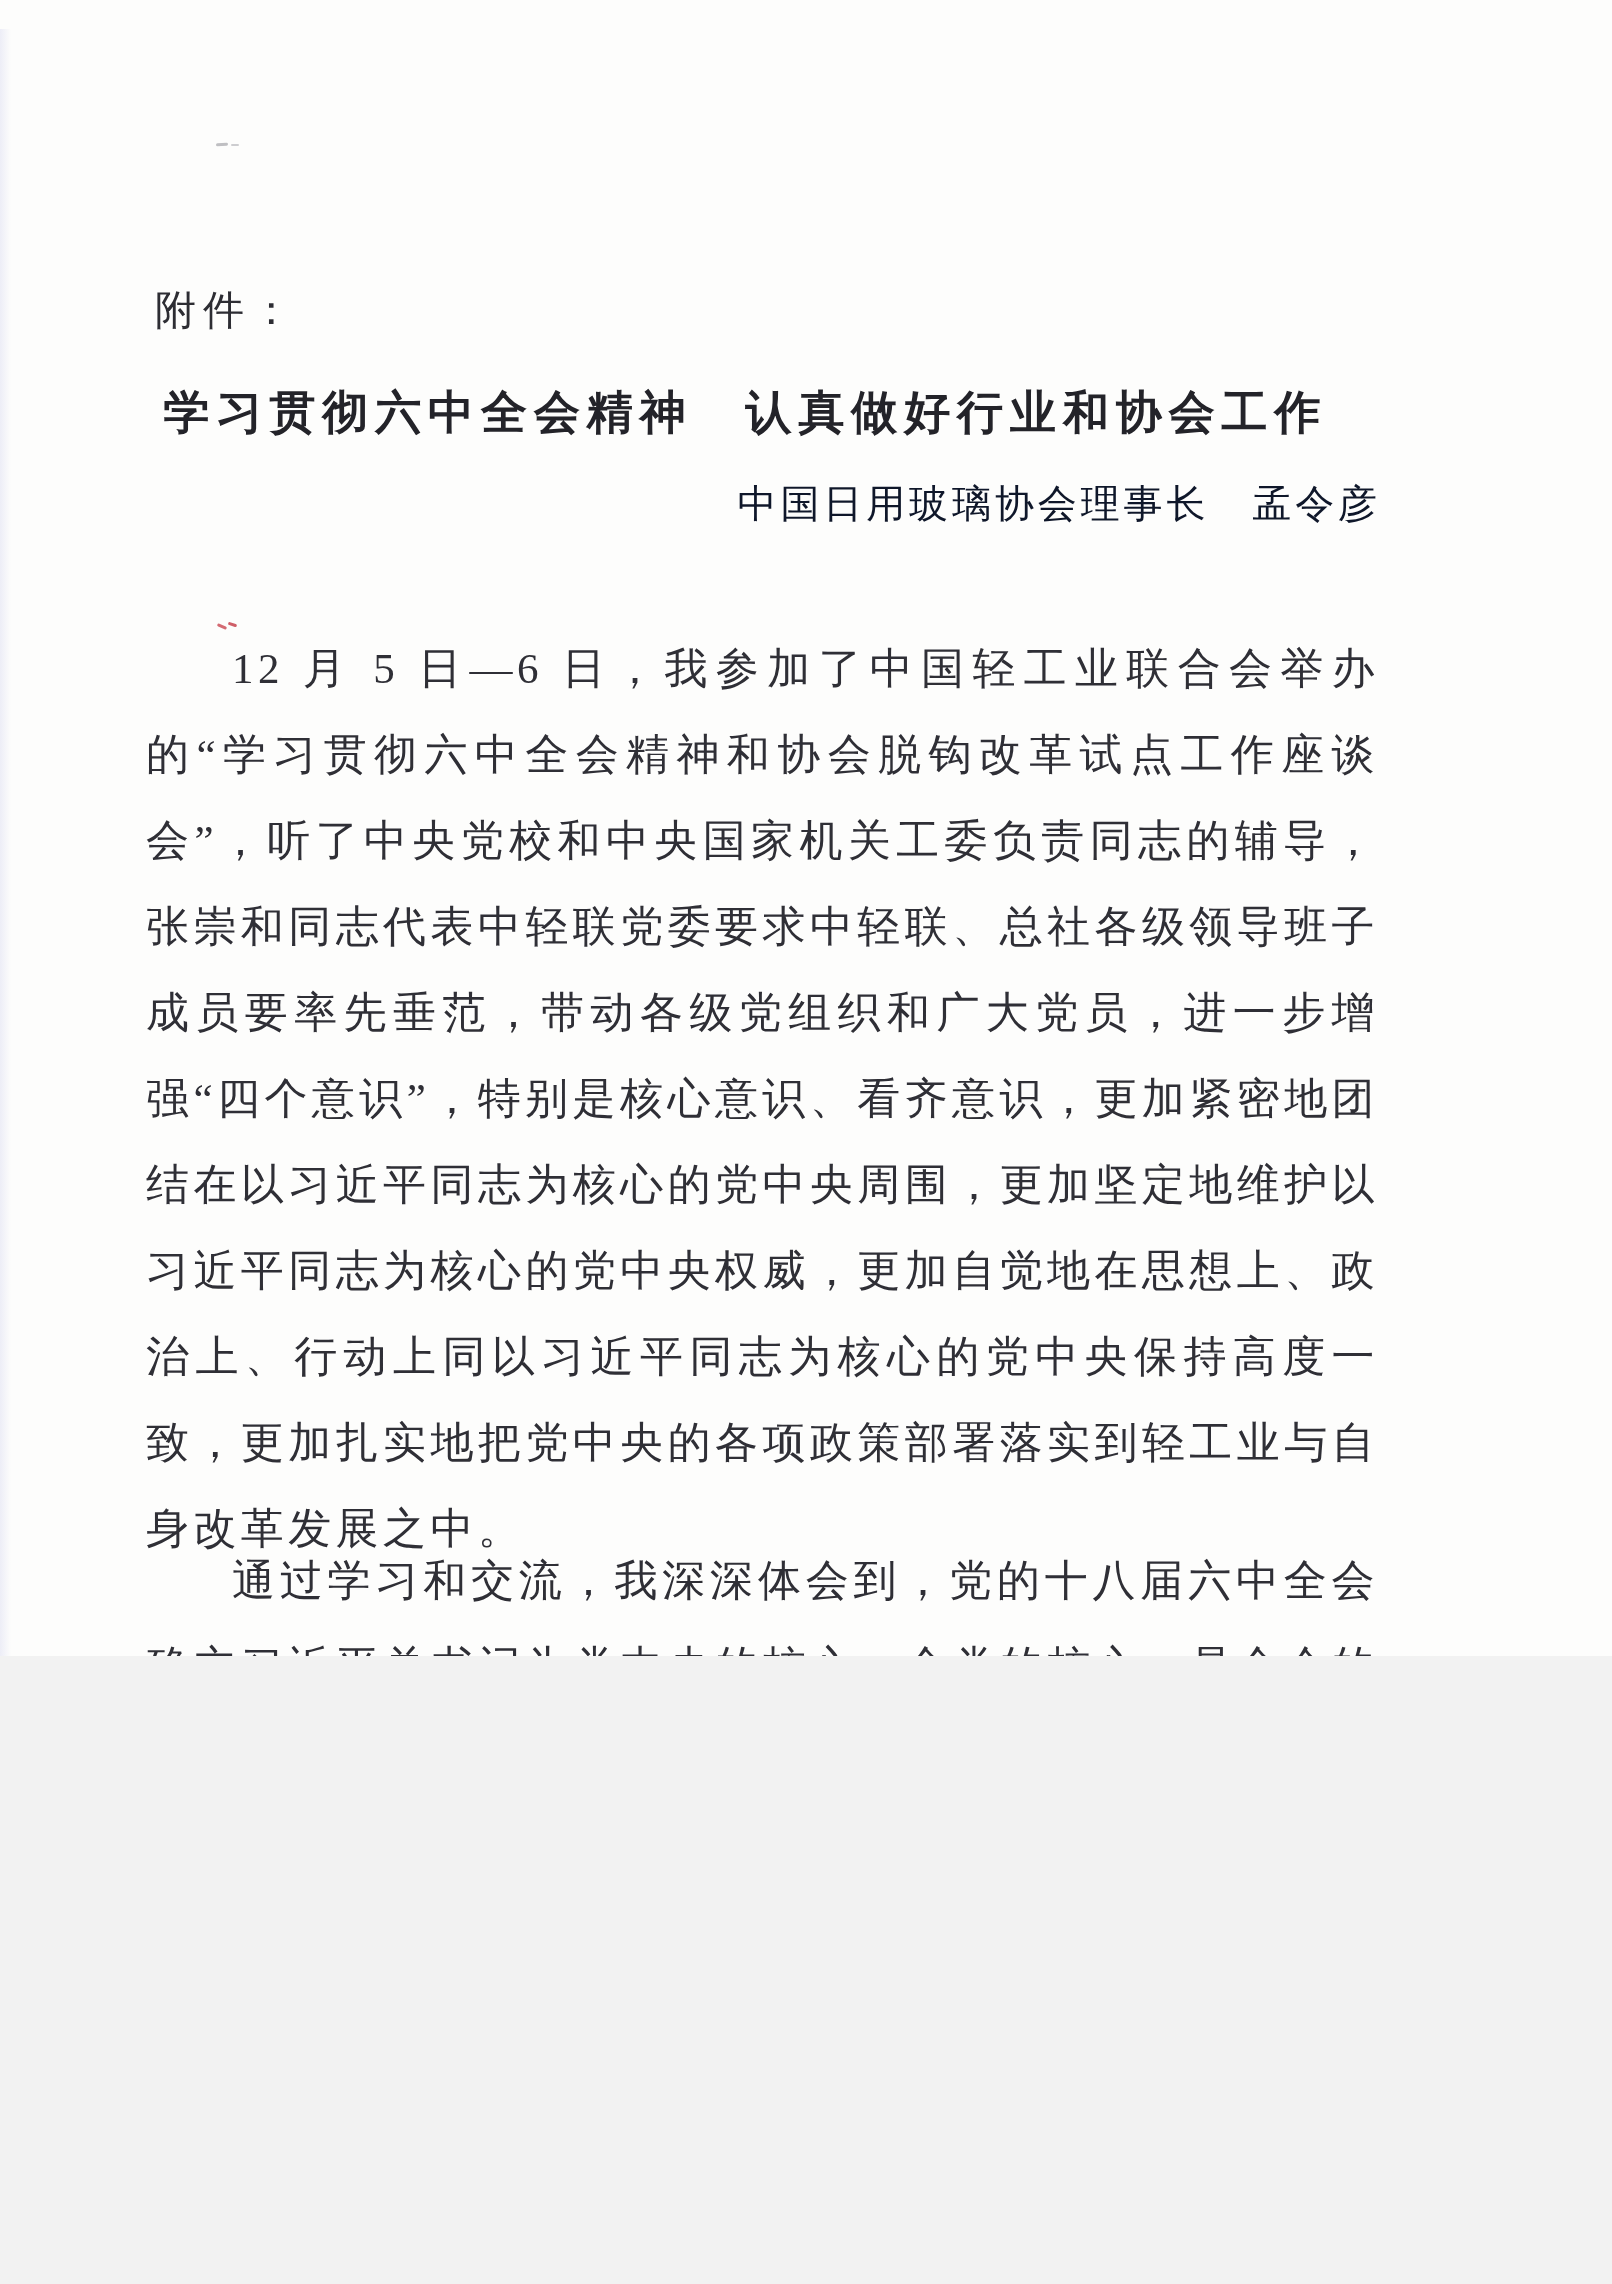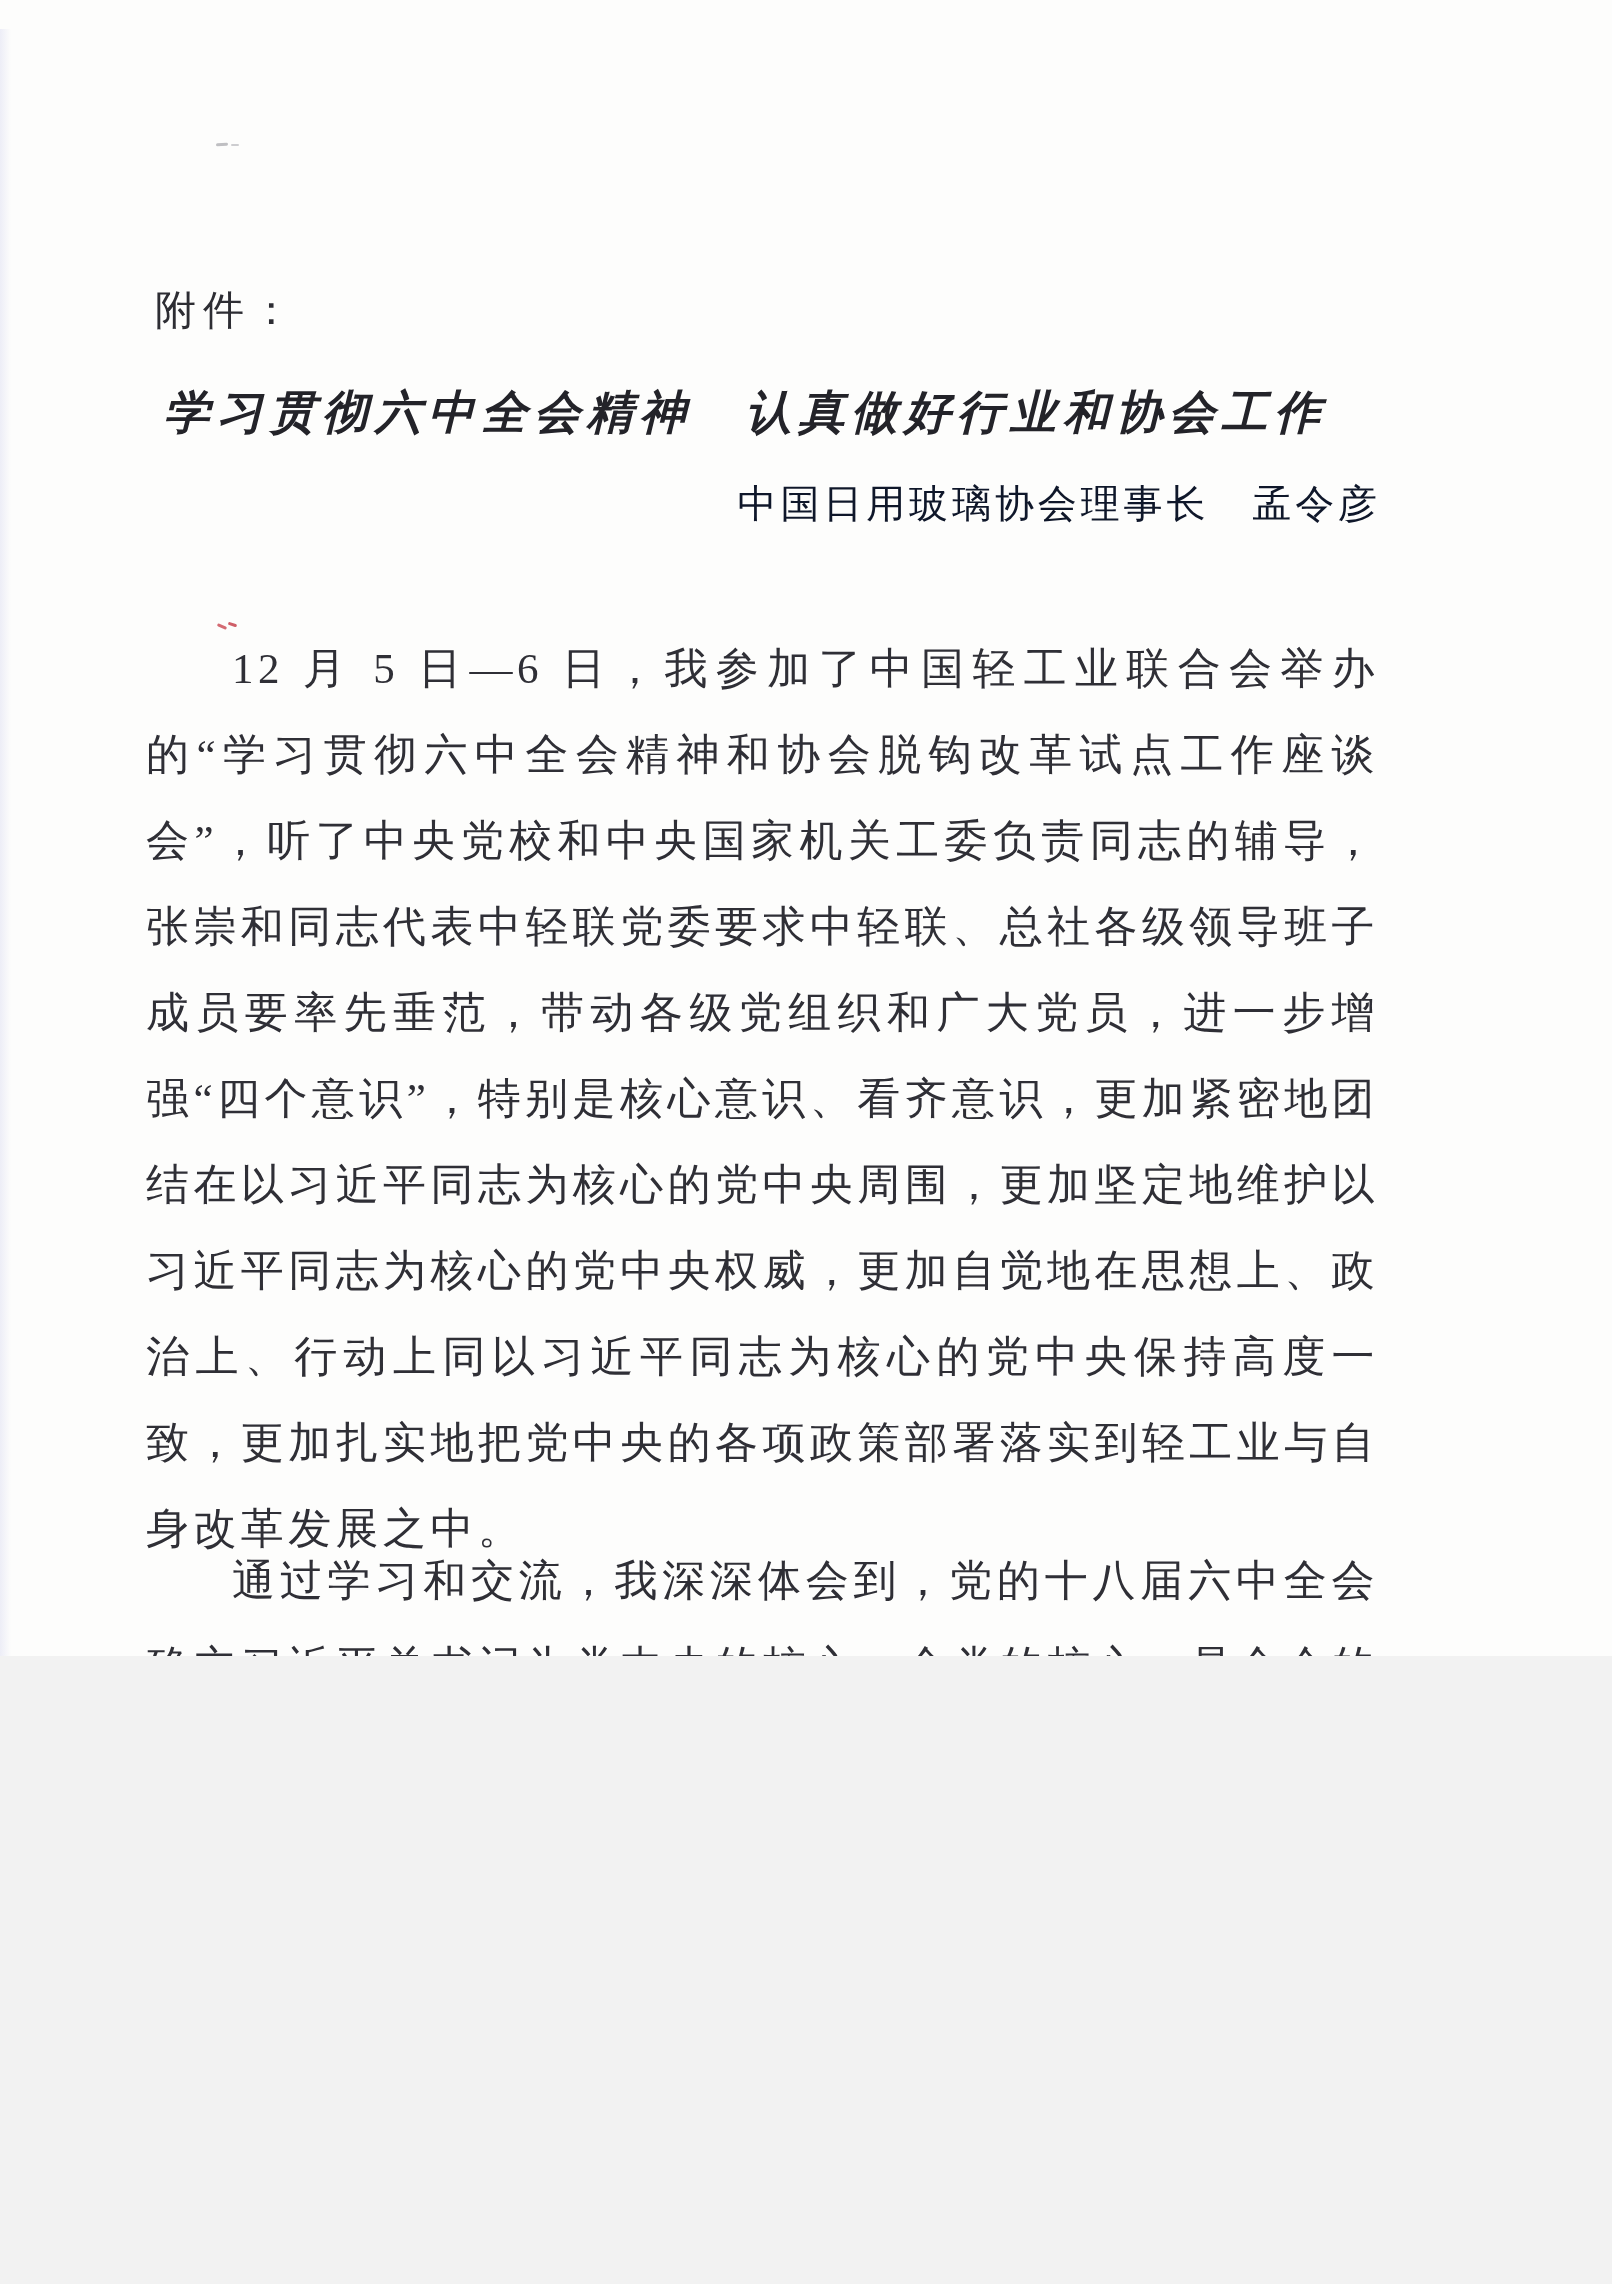--- a/index.html
+++ b/index.html
@@ -91,21 +91,20 @@
     position: absolute;
     left: 118px;
     width: 1255px;
     top: 382px;
     text-align: center;
     font-size: 46px;
     font-weight: bold;
     letter-spacing: 6.9px;
     color: #232329;
     white-space: nowrap;
-    font-style: italic;
   }
   .doc-byline {
     position: absolute;
     left: 134px;
     width: 1247px;
     top: 477px;
     text-align: right;
     font-size: 39px;
     letter-spacing: 3.9px;
     color: #0f172a;

